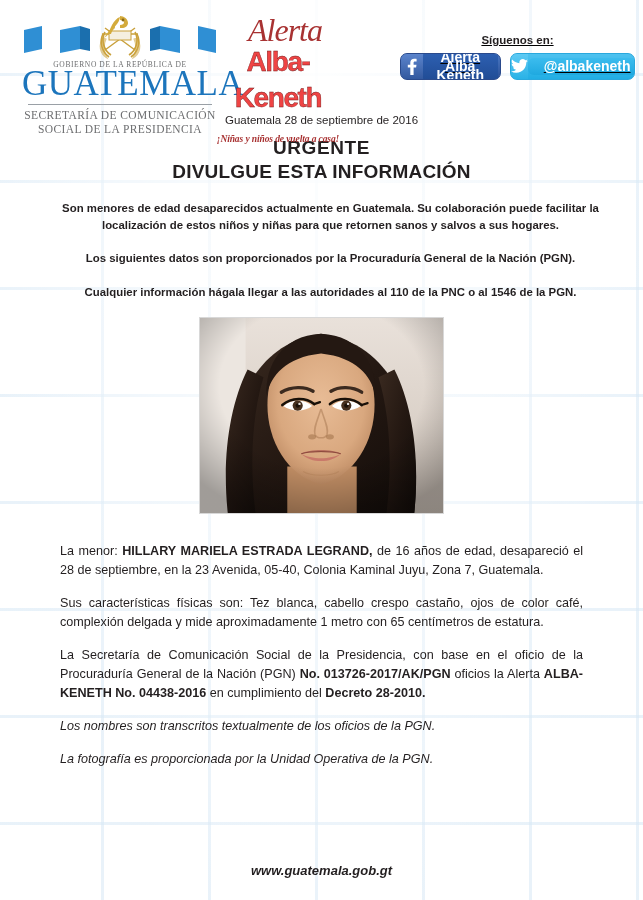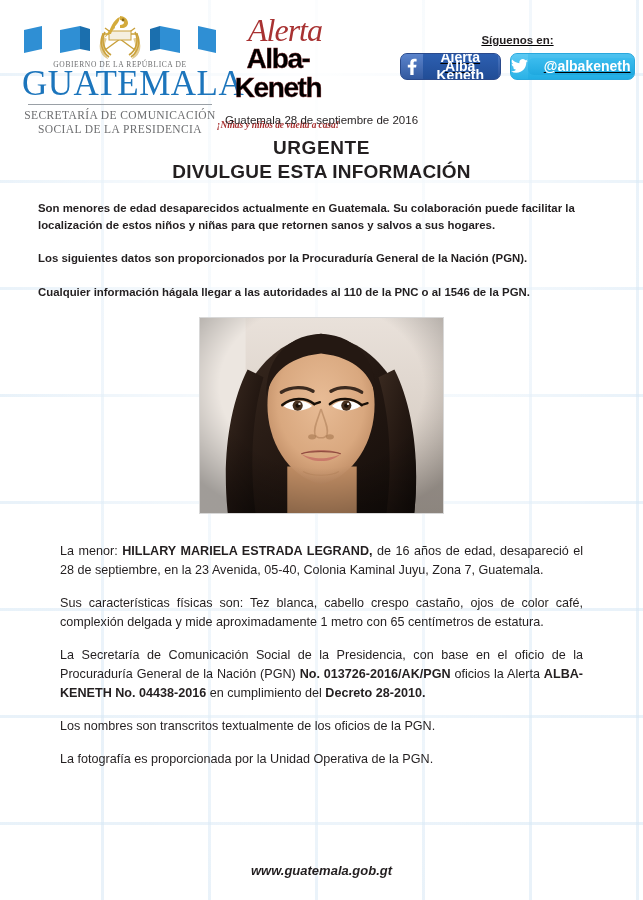--- a/index.html
+++ b/index.html
@@ -119,22 +119,22 @@
     font-size: 32px;
     line-height: 28px;
     color: #a83232;
     letter-spacing: -1px;
     padding-left: 14px;
   }
   .ak-name {
     font-family: "Liberation Sans", sans-serif;
     font-weight: bold;
     font-size: 28px;
-    line-height: 29px;
-    color: #000000;
+    line-height: 36px;
+    color: #ef4444;
     letter-spacing: -1.4px;
     -webkit-text-stroke: 0.4px #6f1717;
   }
   .ak-tag {
     font-family: "Liberation Serif", serif;
     font-style: italic;
     font-weight: bold;
     font-size: 9.5px;
     color: #a83232;
     letter-spacing: -0.1px;
@@ -228,22 +228,22 @@
 
   
   .intro {
     margin: 16px 38px 0 38px;
   }
   .intro p {
     font-size: 11.4px;
     font-weight: bold;
     color: #231f20;
     line-height: 16.5px;
-    margin: 0 0 17px 0;
-    text-align: left;
+    margin: 0 0 17px 18px;
+    text-align: center;
   }
 
   
   .photo-wrap {
     margin-top: 16px;
     display: flex;
     justify-content: center;
   }
   .photo {
     width: 245px;
@@ -260,21 +260,21 @@
   .body-text {
     margin: 28px 60px 4px 60px;
   }
   .body-text p {
     font-size: 12.6px;
     color: #231f20;
     line-height: 19px;
     margin: 0 0 14px 0;
     text-align: justify;
   }
-  .body-text p.nojust { text-align: left; }
+  .body-text p.nojust { text-align: left; font-style: italic; }
   .body-text b { font-weight: bold; }
 
   
   .footer {
     position: absolute;
     left: 0; right: 0;
     top: 827px;
     text-align: center;
     font-size: 13px;
     font-weight: bold;
@@ -466,21 +466,21 @@
         <rect width="245" height="197" fill="url(#shade)"></rect>
       </svg>
     </div>
   </div>
 
   <div class="body-text">
     <p><span>La menor: </span><b>HILLARY MARIELA ESTRADA LEGRAND,</b><span> de 16 años de edad, desapareció el 28 de septiembre, en la 23 Avenida, 05-40, Colonia Kaminal Juyu, Zona 7, Guatemala.</span></p>
 
     <p>Sus características físicas son: Tez blanca, cabello crespo castaño, ojos de color café, complexión delgada y mide aproximadamente 1 metro con 65 centímetros de estatura.</p>
 
-    <p><span>La Secretaría de Comunicación Social de la Presidencia, con base en el oficio de la Procuraduría General de la Nación (PGN) </span><b>No. 013726-2016/AK/PGN</b><span> oficios la Alerta </span><b>ALBA-KENETH No. 04438-2016</b><span> en cumplimiento del </span><b>Decreto 28-2010.</b></p>
+    <p><span>La Secretaría de Comunicación Social de la Presidencia, con base en el oficio de la Procuraduría General de la Nación (PGN) </span><b>No. 013726-2017/AK/PGN</b><span> oficios la Alerta </span><b>ALBA-KENETH No. 04438-2016</b><span> en cumplimiento del </span><b>Decreto 28-2010.</b></p>
 
     <p class="nojust">Los nombres son transcritos textualmente de los oficios de la PGN.</p>
     <p class="nojust">La fotografía es proporcionada por la Unidad Operativa de la PGN.</p>
   </div>
 
   <div class="footer">www.guatemala.gob.gt</div>
 
 </div>
 
 </body></html>

